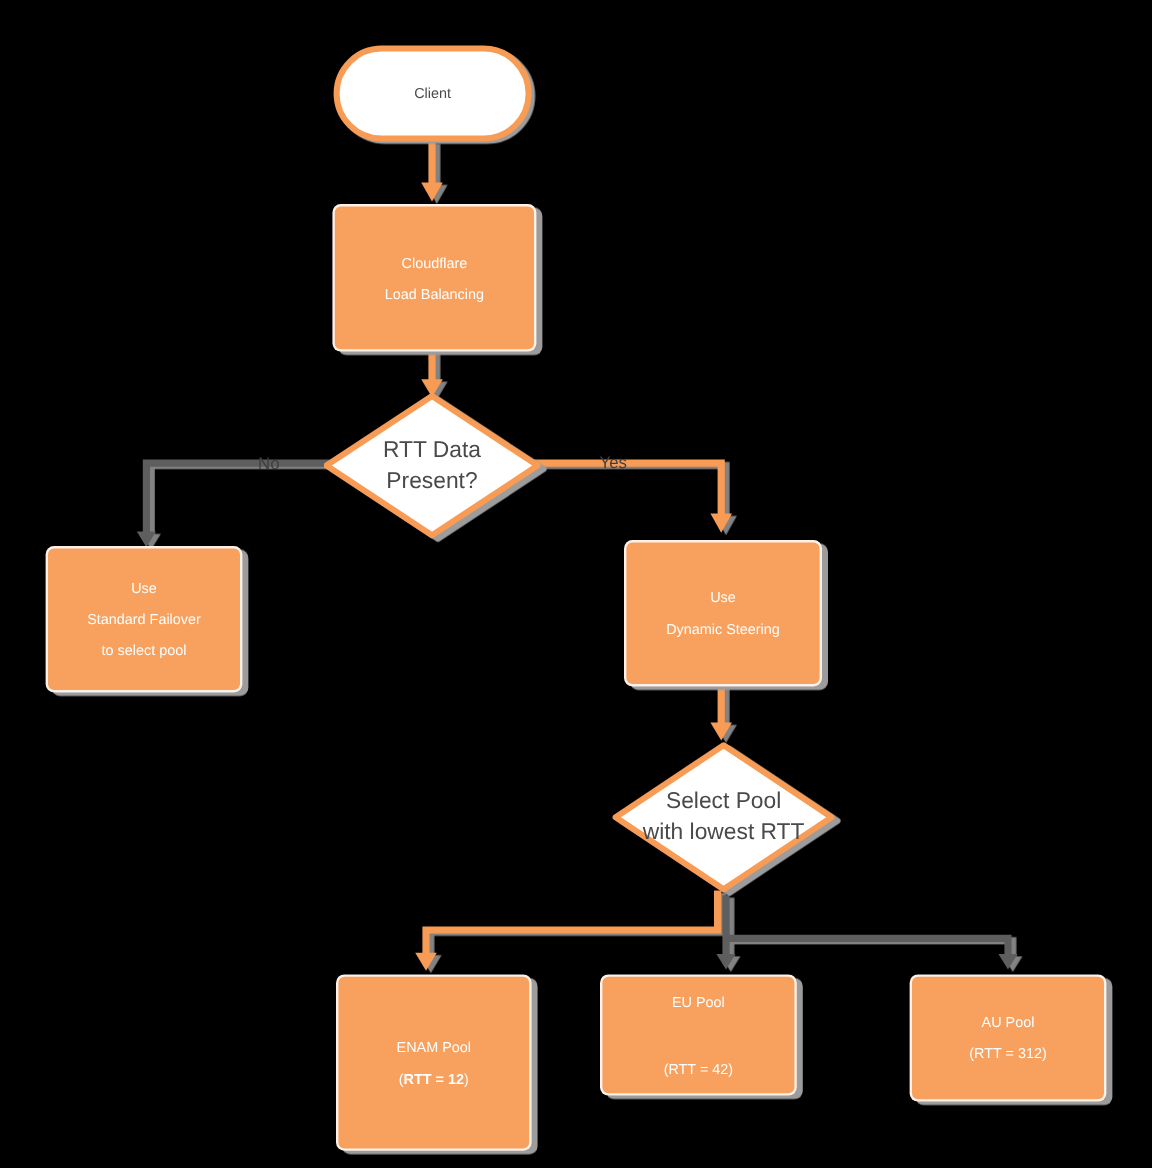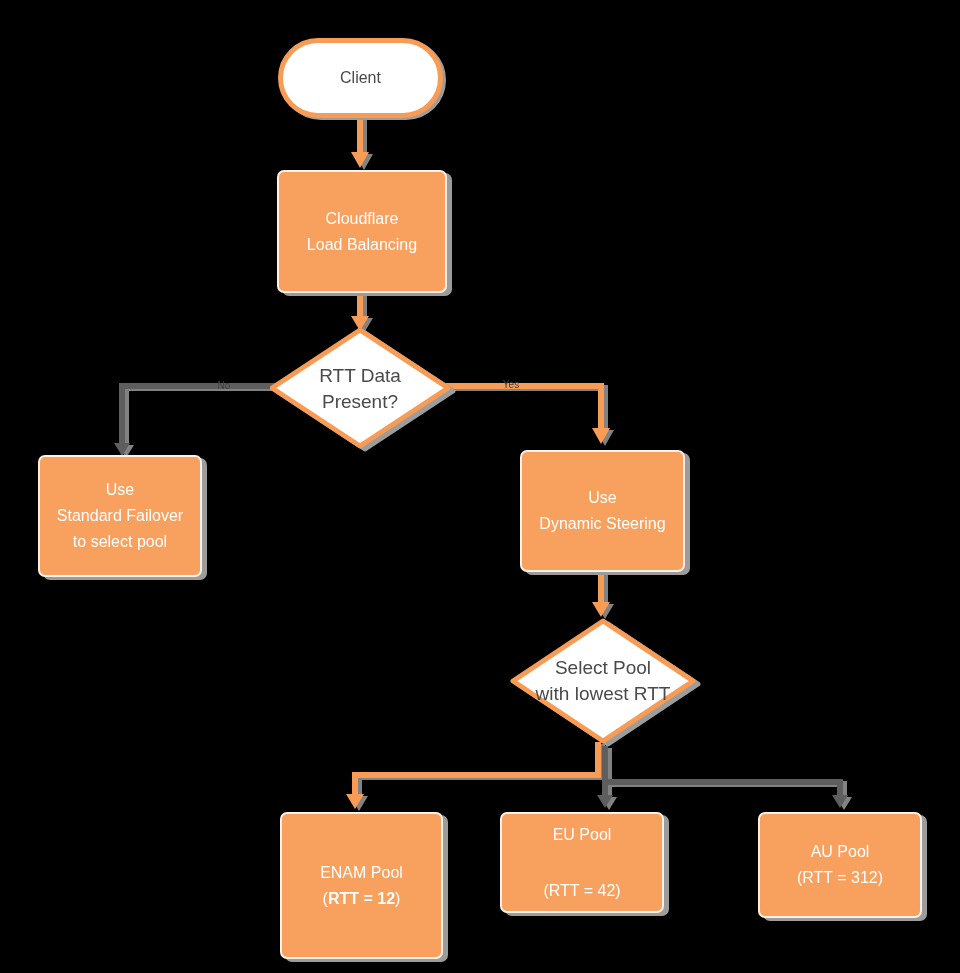--- a/index.html
+++ b/index.html
@@ -20,21 +20,21 @@
   .edges-svg{position:absolute;left:0;top:0;z-index:1;
     filter:drop-shadow(4px 2px 0 rgba(144,144,144,.9));}
   .edge-orange{stroke:var(--orange-stroke);stroke-width:6;fill:none;}
   .edge-gray{stroke:var(--line-gray);stroke-width:6;fill:none;}
   .arrow-orange{fill:var(--orange-stroke);stroke:none;}
   .arrow-gray{fill:var(--line-gray);stroke:none;}
   
   .node{
     position:absolute;z-index:2;display:flex;flex-direction:column;
     align-items:center;justify-content:center;text-align:right;
-    box-sizing:border-box;font-size:16px;line-height:26px;
+    box-sizing:border-box;font-size:12px;line-height:26px;
   }
   .proc{
     background:var(--orange-fill);color:var(--text-on-orange);
     border:2px solid rgba(255,255,255,.85);border-radius:7px;
     filter:drop-shadow(5px 3px 0 var(--shadow-gray));
   }
   .terminator{
     background:#fff;color:var(--text-on-white);
     border:5px solid var(--orange-stroke);border-radius:42px;
     filter:drop-shadow(3px 2px 0 var(--shadow-gray));
@@ -42,21 +42,21 @@
   .diamond-svg{position:absolute;z-index:2;
     filter:drop-shadow(5px 3px 0 var(--shadow-gray));}
   .diamond-poly{fill:#ffffff;stroke:var(--orange-stroke);stroke-width:5;stroke-linejoin:round;}
   .diamond-label{
     position:absolute;z-index:3;display:flex;flex-direction:column;
     align-items:center;justify-content:center;text-align:center;
     color:var(--text-on-white);font-size:19px;line-height:26px;
   }
   .edge-label{
     position:absolute;z-index:3;color:var(--edge-label);
-    font-size:10px;line-height:14px;transform:translate(-50%,-50%);
+    font-size:14px;line-height:14px;transform:translate(-50%,-50%);
   }
   .bold{font-weight:bold;}
 </style>
 </head>
 <body>
 
 <div class="canvas">
 
   <svg class="edges-svg" width="960" height="973" viewBox="0 0 960 973">
 

